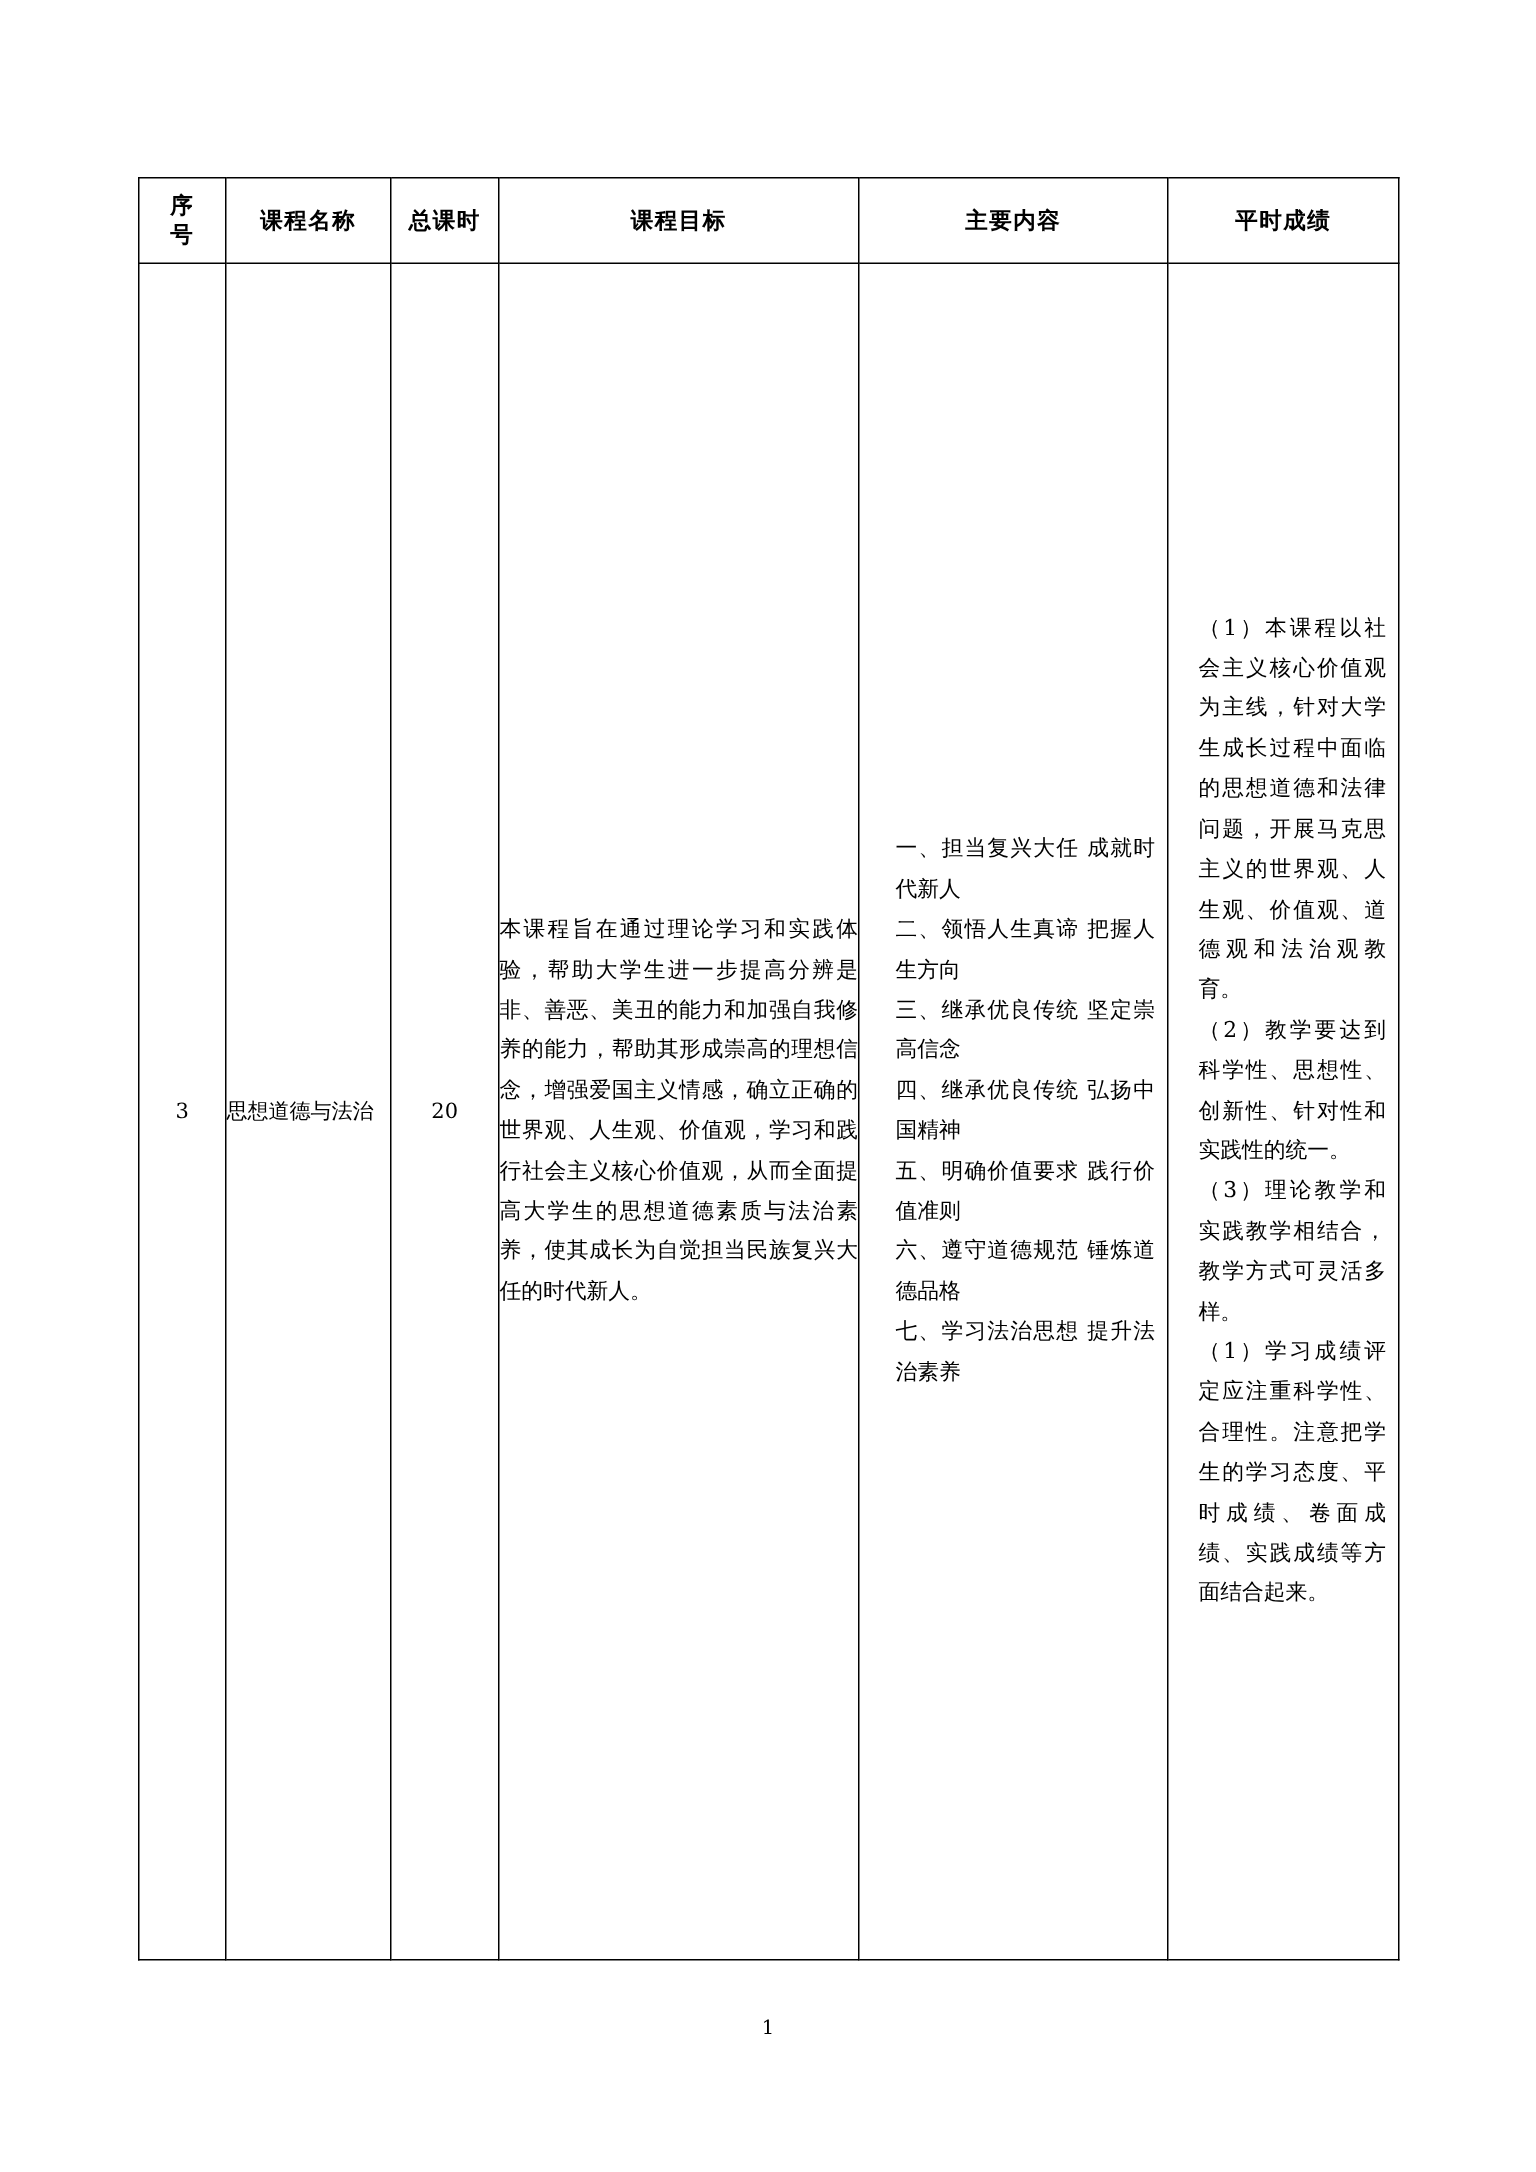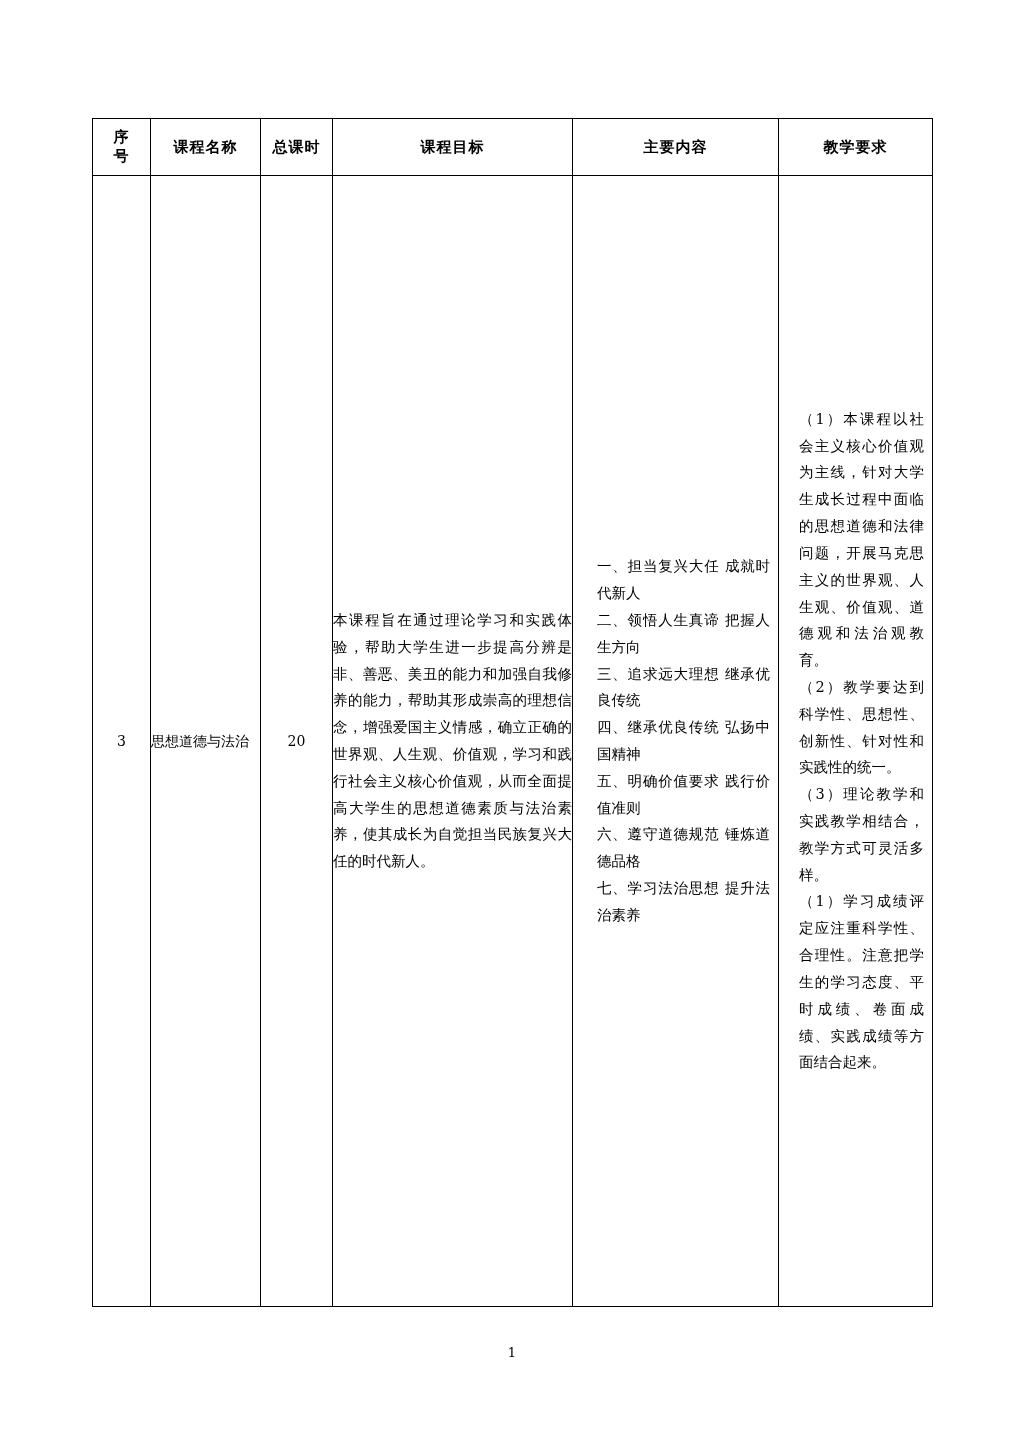--- a/index.html
+++ b/index.html
@@ -128,36 +128,36 @@
       <thead>
         <tr>
           <th class="hdr-two-line">
             <div>序</div>
             <div>号</div>
           </th>
           <th>课程名称</th>
           <th>总课时</th>
           <th>课程目标</th>
           <th>主要内容</th>
-          <th>教学要求</th>
+          <th>平时成绩</th>
         </tr>
       </thead>
       <tbody>
         <tr>
           <td class="cell-num">3</td>
           <td class="cell-center">思想道德与法治</td>
           <td class="cell-num">20</td>
           <td class="cell-text">
             <span class="goal-text">本课程旨在通过理论学习和实践体验，帮助大学生进一步提高分辨是非、善恶、美丑的能力和加强自我修养的能力，帮助其形成崇高的理想信念，增强爱国主义情感，确立正确的世界观、人生观、价值观，学习和践行社会主义核心价值观，从而全面提高大学生的思想道德素质与法治素养，使其成长为自觉担当民族复兴大任的时代新人。</span>
           </td>
           <td>
             <div class="content-list">
               <span class="item">一、担当复兴大任 成就时代新人</span>
               <span class="item">二、领悟人生真谛 把握人生方向</span>
-              <span class="item">三、追求远大理想 继承优良传统</span>
+              <span class="item">三、继承优良传统 坚定崇高信念</span>
               <span class="item">四、继承优良传统 弘扬中国精神</span>
               <span class="item">五、明确价值要求 践行价值准则</span>
               <span class="item">六、遵守道德规范 锤炼道德品格</span>
               <span class="item">七、学习法治思想 提升法治素养</span>
             </div>
           </td>
           <td>
             <div class="req-list">
               <span class="item">（1）本课程以社会主义核心价值观为主线，针对大学生成长过程中面临的思想道德和法律问题，开展马克思主义的世界观、人生观、价值观、道德观和法治观教育。</span>
               <span class="item">（2）教学要达到科学性、思想性、创新性、针对性和实践性的统一。</span>

